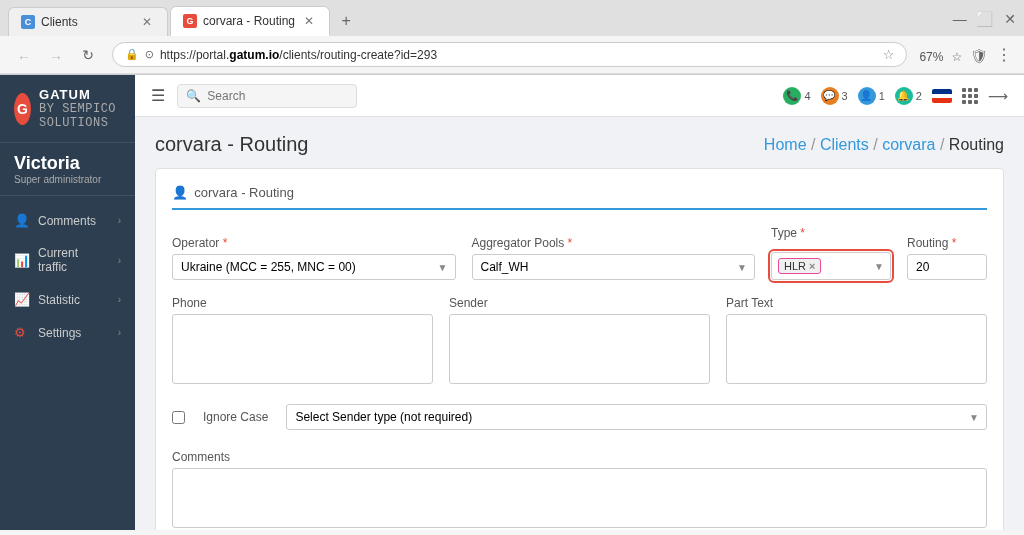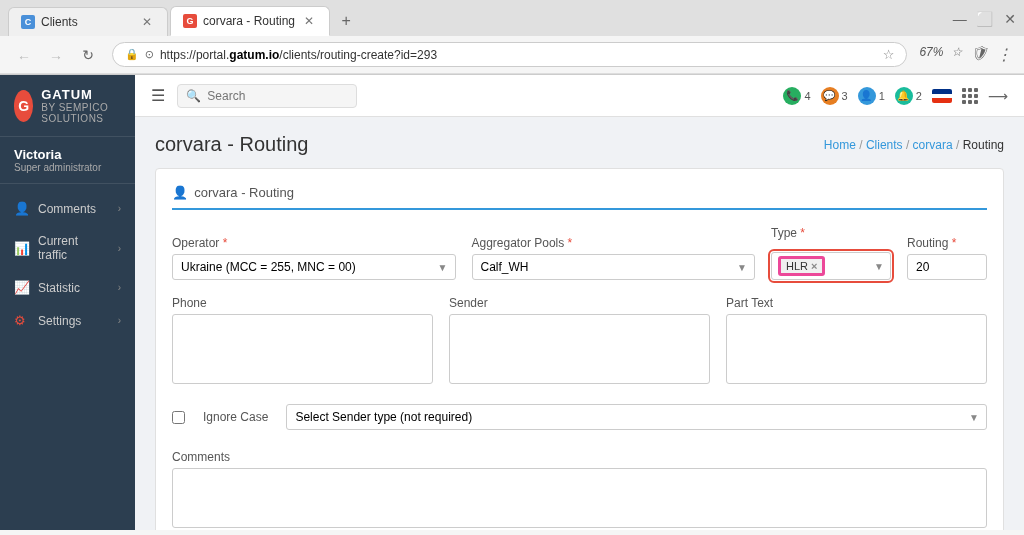--- a/index.html
+++ b/index.html
@@ -107,25 +107,24 @@
       padding: 4px 12px;
       font-size: 12px;
       color: #333;
       gap: 6px;
     }
     .address-bar .lock-icon { color: #4a90d9; font-size: 11px; }
     .address-bar .url { flex: 1; color: #333; }
     .address-bar .url strong { color: #000; margin-top: 44px; }
     .nav-right {
       display: flex;
-      align-items: flex-start;
+      align-items: flex-end;
       gap: 8px;
       color: #666;
       font-size: 12px;
-      font-style: italic;
     }
     .zoom-level { font-size: 12px; color: #555; }
 
     
     .app-layout {
       display: flex;
       height: calc(535px - 80px);
     }
 
     
@@ -160,30 +159,31 @@
       display: flex;
       flex-direction: column;
     }
     .logo-name {
       font-size: 13px;
       font-weight: bold;
       color: #fff;
       letter-spacing: 1px;
     }
     .logo-sub {
-      font-size: 10px;
+      font-size: 12px;
       color: #aaa;
       letter-spacing: 0.5px;
+      font-family: Liberation Mono, monospace;
     }
     .sidebar-user {
       padding: 10px 14px;
       border-bottom: 1px solid rgba(255,255,255,0.1);
     }
     .sidebar-username {
-      font-size: 13px;
+      font-size: 18px;
       font-weight: bold;
       color: #fff;
     }
     .sidebar-role {
       font-size: 10px;
       color: #aaa;
     }
     .sidebar-nav {
       flex: 1;
       padding: 8px 0;
@@ -280,21 +280,21 @@
       align-items: center;
       justify-content: space-between;
       margin-bottom: 12px;
     }
     .page-title {
       font-size: 20px;
       font-weight: 400;
       color: #333;
     }
     .breadcrumb {
-      font-size: 12px;
+      font-size: 16px;
       color: #999;
     }
     .breadcrumb a { color: #3498db; text-decoration: none; }
     .breadcrumb span { color: #333; font-weight: 500; }
 
     
     .form-card {
       background: #fff;
       border: 1px solid #e0e0e0;
       border-radius: 4px;
@@ -371,21 +371,21 @@
       gap: 4px;
       min-height: 28px;
       outline: 2px solid #e74c3c;
       outline-offset: 1px;
     }
     .tag {
       display: flex;
       align-items: center;
       gap: 3px;
       background: #f0f0f0;
-      border: 3px solid #ec4899;
+      border: 1px solid #ec4899;
       border-radius: 3px;
       padding: 1px 5px;
       font-size: 11px;
       color: #333;
     }
     .tag-remove {
       cursor: pointer;
       color: #888;
       font-size: 11px;
       font-weight: bold;

